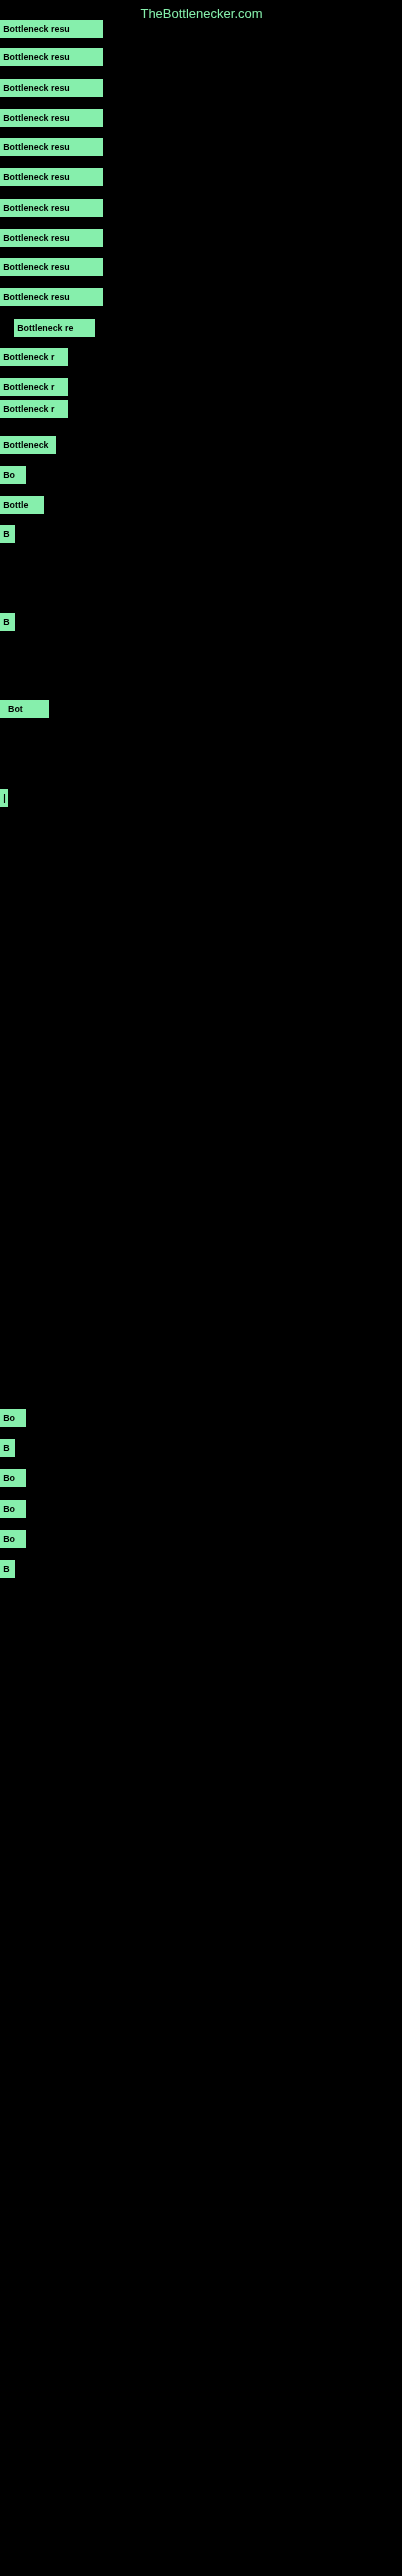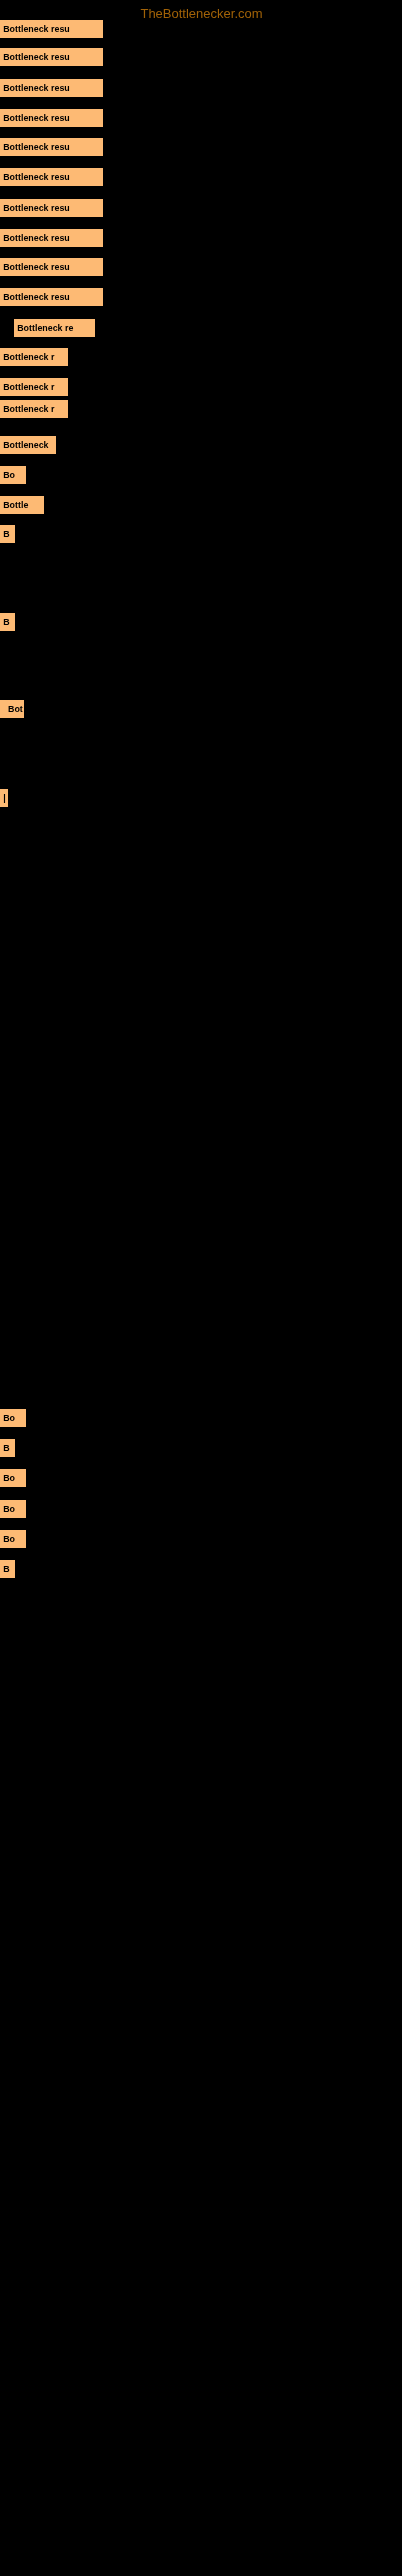--- a/index.html
+++ b/index.html
@@ -9,32 +9,32 @@
     }
     body {
       background-color: #000000;
       width: 403px;
       min-height: 2576px;
       font-family: Arial, sans-serif;
       position: relative;
     }
     .site-title {
       text-align: center;
-      color: #a16207;
+      color: #86efac;
       font-size: 13px;
       padding: 6.4px 0;
       position: absolute;
       top: 0;
       left: 0;
       right: 0;
     }
     .bottleneck-bar {
       position: absolute;
       left: 0;
-      background-color: #fdba74;
+      background-color: #86efac;
       color: #000000;
       font-size: 8.9px;
       font-weight: bold;
       padding: 1.6px 3.2px;
       white-space: nowrap;
       overflow: hidden;
       height: 17.7px;
       display: flex;
       align-items: center;
     }
@@ -57,21 +57,21 @@
     <div class="bottleneck-bar" style="top: 288px; width: 103px;">Bottleneck resu</div>
     <div class="bottleneck-bar" style="top: 319px; width: 81px; margin-left: 14px;">Bottleneck re</div>
     <div class="bottleneck-bar" style="top: 348px; width: 68px;">Bottleneck r</div>
     <div class="bottleneck-bar" style="top: 378px; width: 68px;">Bottleneck r</div>
     <div class="bottleneck-bar" style="top: 400px; width: 68px;">Bottleneck r</div>
     <div class="bottleneck-bar" style="top: 436px; width: 56px;">Bottleneck</div>
     <div class="bottleneck-bar" style="top: 466px; width: 26px;">Bo</div>
     <div class="bottleneck-bar" style="top: 496px; width: 44px;">Bottle</div>
     <div class="bottleneck-bar" style="top: 525px; width: 14.5px;">B</div>
     <div class="bottleneck-bar" style="top: 613px; width: 14.5px;">B</div>
-    <div class="bottleneck-bar" style="top: 700px; width: 24px; padding-left: 8px;">Bot</div>
+    <div class="bottleneck-bar" style="top: 700px; width: 49px; padding-left: 8px;">Bot</div>
     <div class="bottleneck-bar" style="top: 789px; width: 8px;">|</div>
     <div class="bottleneck-bar" style="top: 1409px; width: 26px;">Bo</div>
     <div class="bottleneck-bar" style="top: 1439px; width: 14.5px;">B</div>
     <div class="bottleneck-bar" style="top: 1469px; width: 26px;">Bo</div>
     <div class="bottleneck-bar" style="top: 1500px; width: 26px;">Bo</div>
     <div class="bottleneck-bar" style="top: 1530px; width: 26px;">Bo</div>
     <div class="bottleneck-bar" style="top: 1560px; width: 14.5px;">B</div>
   </div>
 
 

